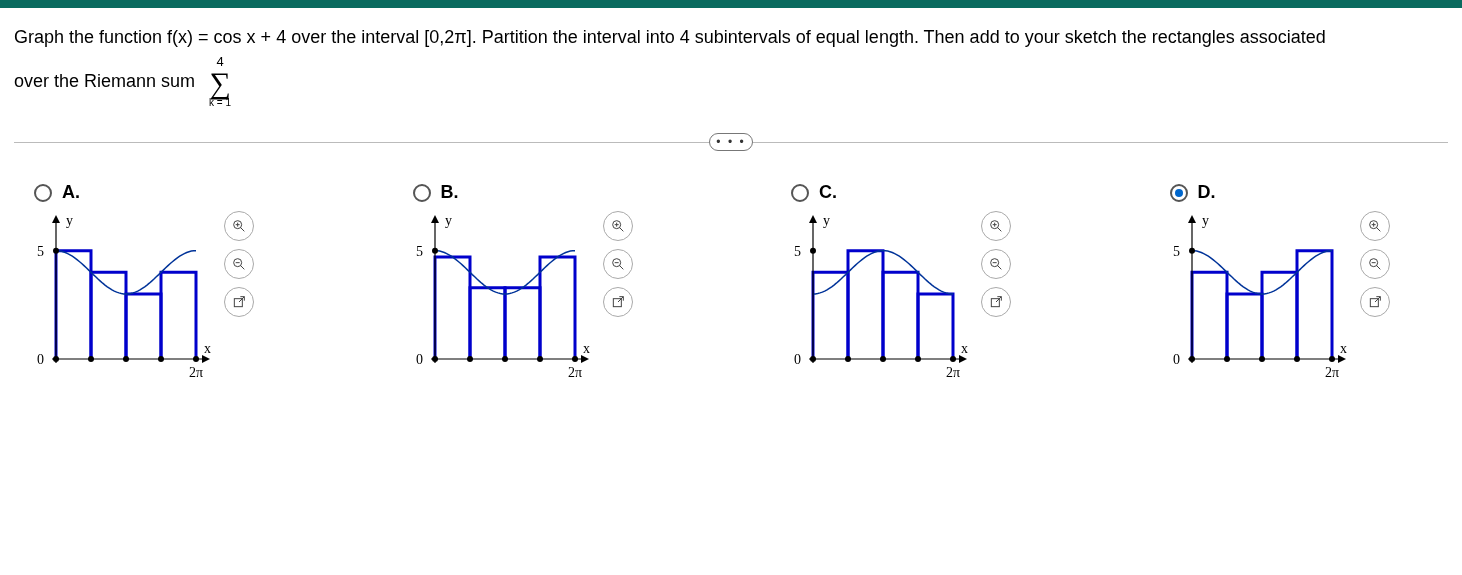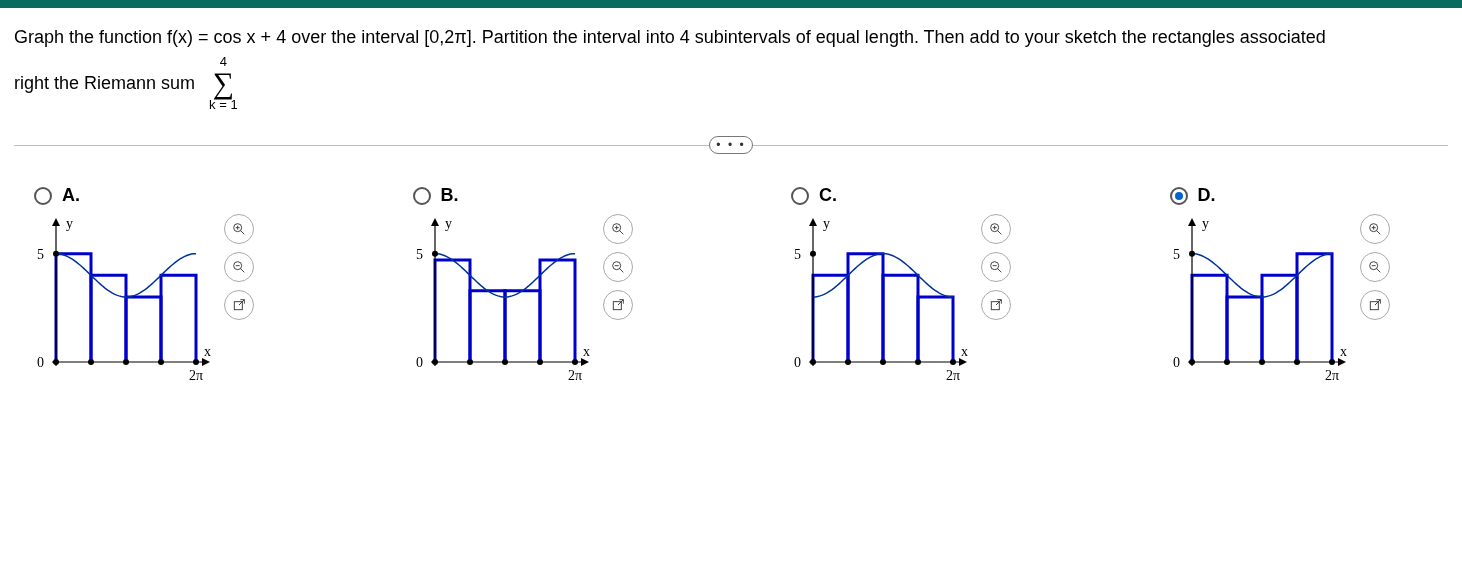--- a/index.html
+++ b/index.html
@@ -17,21 +17,21 @@
   .line2 { display: flex; align-items: center; gap: 10px; }
   .sum-block {
     display: inline-flex;
     flex-direction: column;
     align-items: center;
     line-height: 1;
     margin: 0 4px;
   }
   .sum-top { font-size: 13px; }
   .sum-sigma { font-size: 30px; font-family: "Times New Roman", serif; }
-  .sum-bot { font-size: 13px; }
+  .sum-bot { font-size: 10px; }
   .ellipsis-row {
     position: relative;
     height: 24px;
     margin: 22px 0 28px 0;
   }
   .ellipsis-row::before {
     content: "";
     position: absolute;
     left: 0; right: 0; top: 50%;
     height: 1px;
@@ -120,21 +120,21 @@
 </head>
 <body>
 
 <div class="top-bar"></div>
 
 <div class="content">
 
   <div class="question">
     <div class="line1">Graph the function f(x) = cos x + 4 over the interval [0,2π]. Partition the interval into 4 subintervals of equal length. Then add to your sketch the rectangles associated</div>
     <div class="line2">
-      <span>right the Riemann sum</span>
+      <span>over the Riemann sum</span>
       <span class="sum-block">
         <span class="sum-top">4</span>
         <span class="sum-sigma">∑</span>
         <span class="sum-bot">k = 1</span>
       </span>
     </div>
   </div>
 
   <div class="ellipsis-row">
     <div class="ellipsis-btn">• • •</div>

